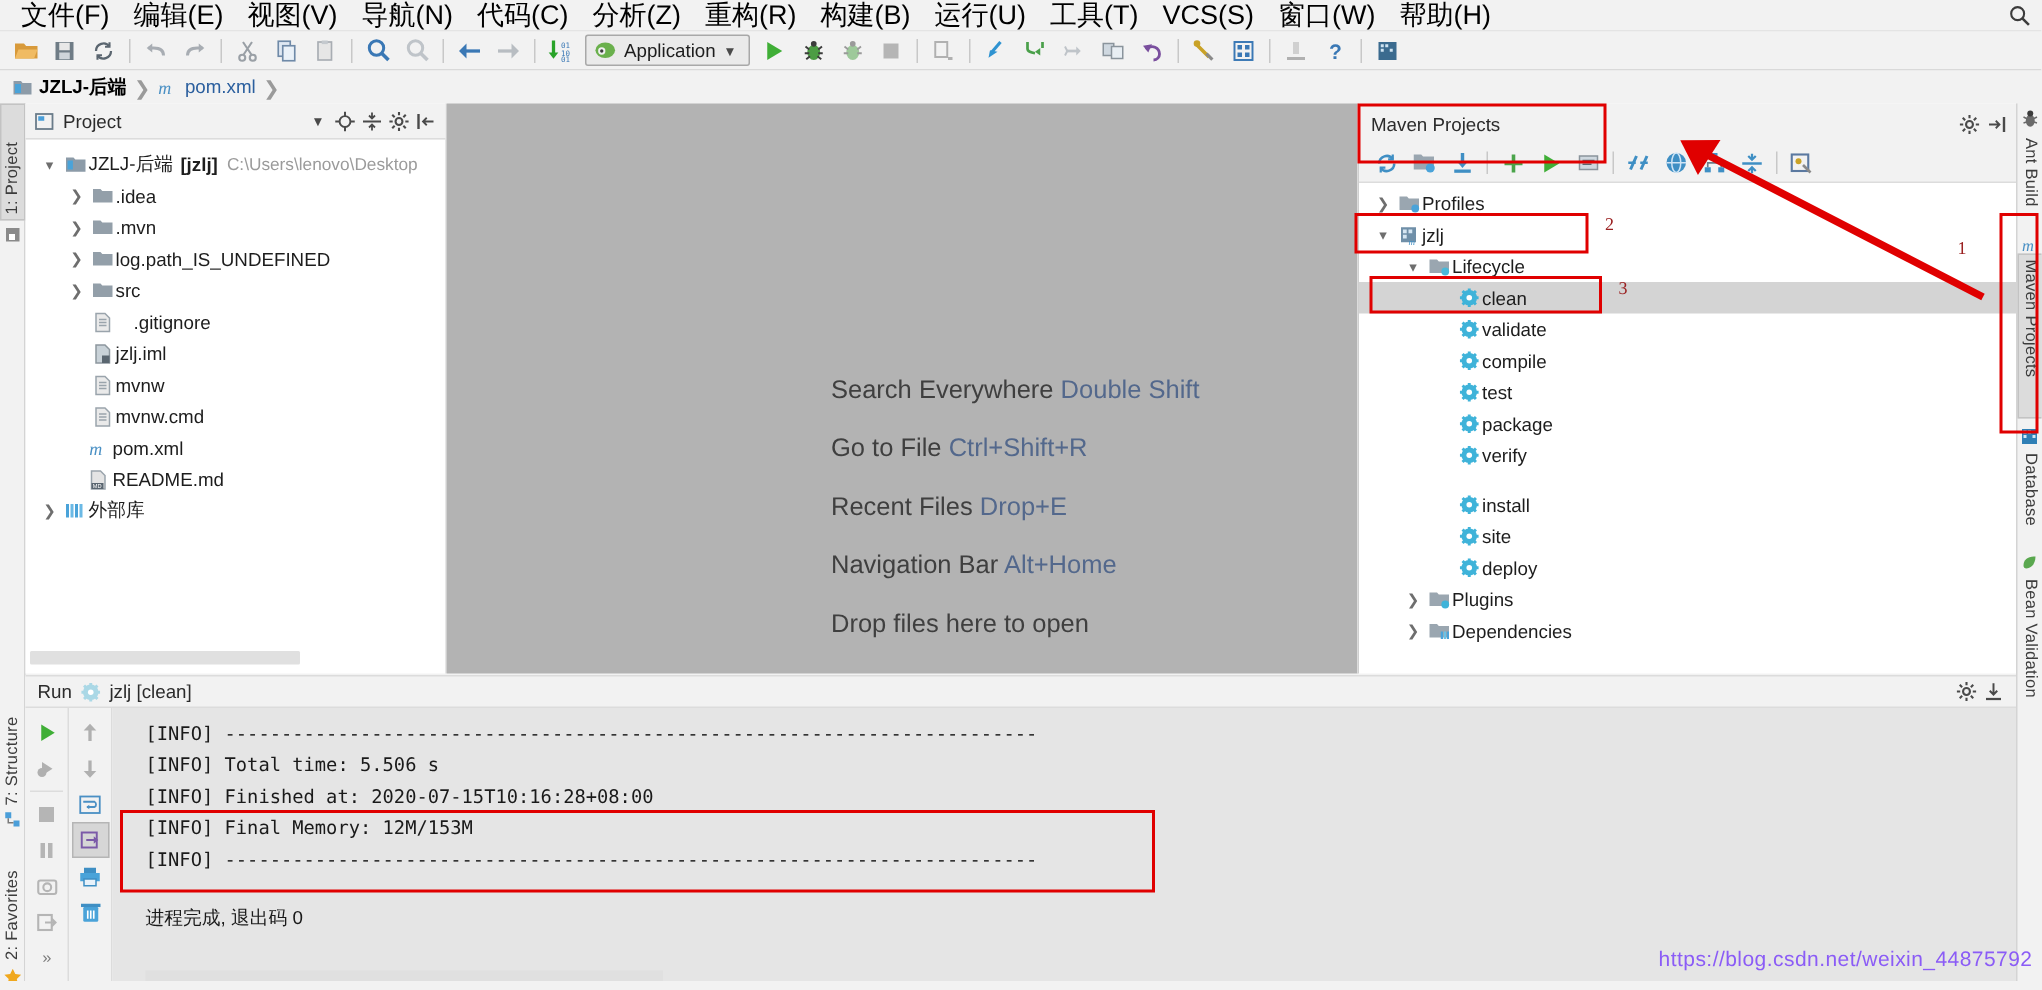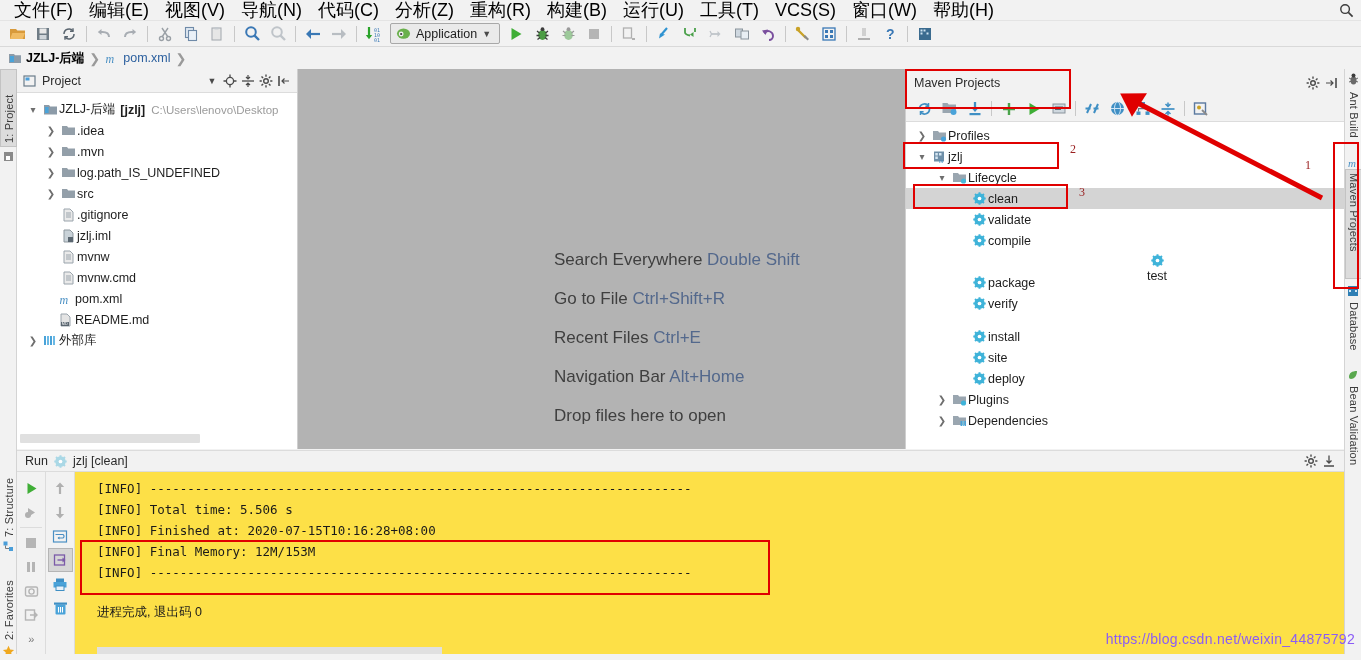--- a/index.html
+++ b/index.html
@@ -139,21 +139,21 @@
   .rungutter {
     position: absolute; left: 0; top: 22px; width: 58px; height: 188px;
     background: #f2f2f2; display: flex; border-right: 1px solid #dcdcdc;
   }
   .gutcol { width: 29px; display: flex; flex-direction: column; align-items: center; padding-top: 4px; }
   .gutcol.b { border-left: 1px solid #dcdcdc; }
   .gbtn { width: 25px; height: 24px; display: flex; align-items: center; justify-content: center; }
   .gbtn.active { background: #d6d6d6; border: 1px solid #b5b5b5; }
   .console {
     position: absolute; left: 58px; top: 22px; width: 1269px; height: 188px;
-    background: #fde047; padding: 6px 0 0 22px;
+    background: #e5e5e5; padding: 6px 0 0 22px;
     font-family: "DejaVu Sans Mono", "Liberation Mono", monospace;
     font-size: 12.5px; line-height: 21px; color: #1a1a1a;
   }
   .cn-cjk { font-family: "Liberation Sans", sans-serif; font-size: 12.5px; }
   .runscroll {
     position: absolute; left: 80px; bottom: 4px; width: 1240px; height: 9px;
   }
   .runscroll .thumb { width: 345px; height: 9px; background: #e0e0e0; }
 
   
@@ -583,21 +583,21 @@
       <div class="trow" style="padding-left:26px;">
         <span class="arr">❯</span>
         <span class="ticon">
           <svg width="15" height="13" viewBox="0 0 15 13">
               <path d="M1 2h5l1.2 1.4H14V11H1z" fill="#939fa9"></path>
             </svg>
         </span>
         <span class="tlabel">src</span>
       </div>
 
-      <div class="trow" style="padding-left:42px;">
+      <div class="trow" style="padding-left:42px;gap:12px;">
         <span class="ticon">
           <svg width="13" height="14" viewBox="0 0 13 14">
               <path d="M2 1h6l3 3v9H2z" fill="#eaeaea" stroke="#9aa4ac" stroke-width="1"></path>
               <path d="M4 5h5M4 7h5M4 9h5" stroke="#9aa4ac" stroke-width="1"></path>
             </svg>
         </span>
         <span class="tlabel">.gitignore</span>
       </div>
       <div class="trow" style="padding-left:42px;">
         <span class="ticon">
@@ -670,21 +670,21 @@
       <div class="edline">
         <span>Search Everywhere</span>
         <span class="edkey">Double Shift</span>
       </div>
       <div class="edline">
         <span>Go to File</span>
         <span class="edkey">Ctrl+Shift+R</span>
       </div>
       <div class="edline">
         <span>Recent Files</span>
-        <span class="edkey">Ctrl+E</span>
+        <span class="edkey">Drop+E</span>
       </div>
       <div class="edline">
         <span>Navigation Bar</span>
         <span class="edkey">Alt+Home</span>
       </div>
       <div class="edline">
         <span>Drop files here to open</span>
       </div>
     </div>
   </div>
@@ -842,21 +842,21 @@
       <div class="mrow" style="padding-left:64px;text-align:right;">
         <span class="ticon">
           <svg class="gear" viewBox="0 0 14 14">
               <circle cx="7" cy="7" r="5.6" fill="#3fb3d9"></circle>
               <circle cx="7" cy="7" r="2" fill="#fff"></circle>
               <path d="M7 0.3v2M7 11.7v2M0.3 7h2M11.7 7h2M2.2 2.2l1.5 1.5M10.3 10.3l1.5 1.5M11.8 2.2l-1.5 1.5M3.7 10.3l-1.5 1.5" stroke="#3fb3d9" stroke-width="2.1"></path>
             </svg>
         </span>
         <span class="tlabel">compile</span>
       </div>
-      <div class="mrow" style="padding-left:64px;flex-direction:column;">
+      <div class="mrow" style="padding-left:64px;">
         <span class="ticon">
           <svg class="gear" viewBox="0 0 14 14">
               <circle cx="7" cy="7" r="5.6" fill="#3fb3d9"></circle>
               <circle cx="7" cy="7" r="2" fill="#fff"></circle>
               <path d="M7 0.3v2M7 11.7v2M0.3 7h2M11.7 7h2M2.2 2.2l1.5 1.5M10.3 10.3l1.5 1.5M11.8 2.2l-1.5 1.5M3.7 10.3l-1.5 1.5" stroke="#3fb3d9" stroke-width="2.1"></path>
             </svg>
         </span>
         <span class="tlabel">test</span>
       </div>
       <div class="mrow" style="padding-left:64px;">

